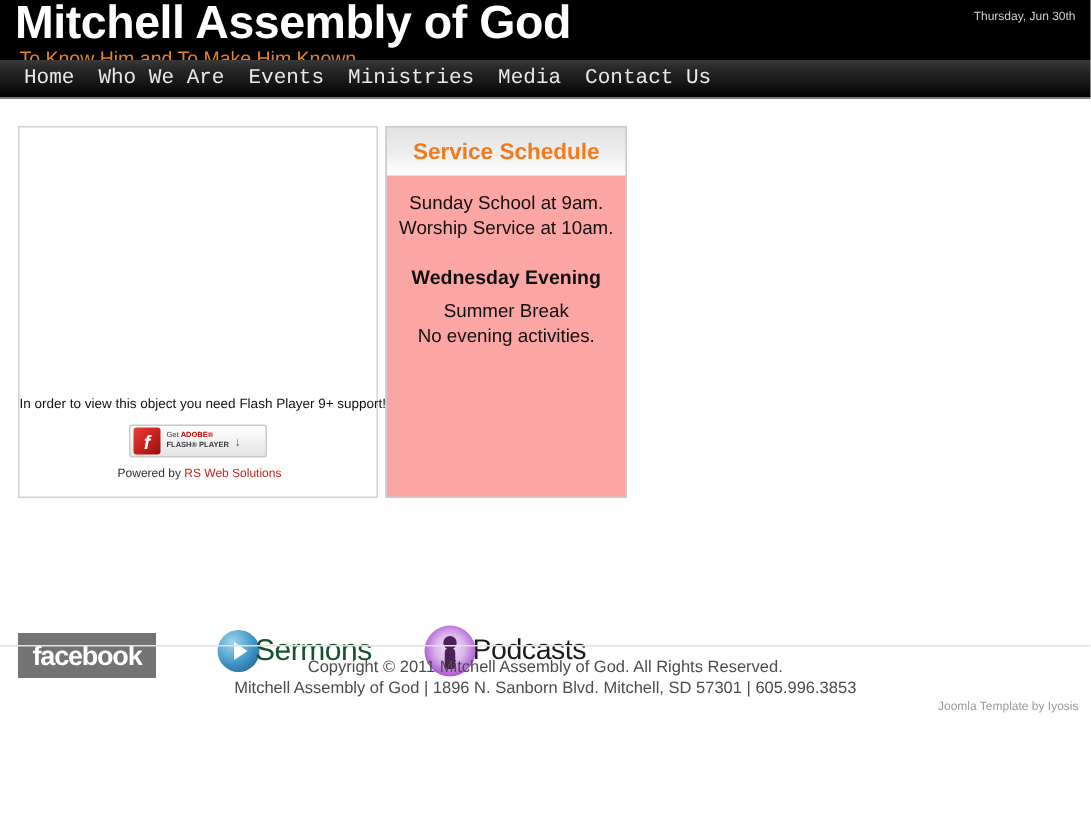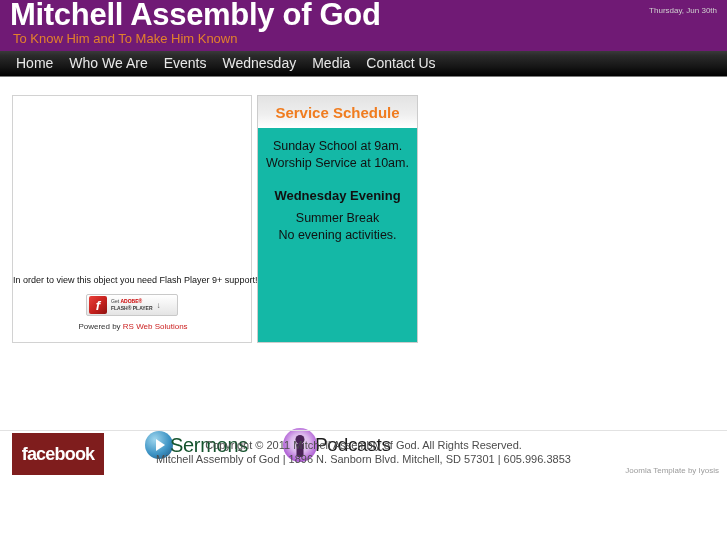--- a/index.html
+++ b/index.html
@@ -12,22 +12,22 @@
     background: #ffffff;
     font-family: "Liberation Sans", sans-serif;
     overflow: hidden;
     position: relative;
   }
 
   
   #site-header {
     position: relative;
     width: 727px;
-    height: 51px;
-    background: #701a75;
+    height: 40px;
+    background: #000000;
     overflow: hidden;
   }
   #site-title {
     position: absolute;
     left: 10px;
     top: -2px;
     color: #ffffff;
     font-size: 31px;
     font-weight: bold;
     letter-spacing: -0.3px;
@@ -57,20 +57,21 @@
   #main-nav {
     position: relative;
     width: 727px;
     height: 26px;
     background: linear-gradient(to bottom, #3a3a3a 0%, #2b2b2b 18%, #161616 62%, #000000 100%);
     border-bottom: 1px solid #7a7a7a;
     box-sizing: border-box;
     display: flex;
     align-items: flex-start;
     padding-left: 8px;
+    font-family: Liberation Mono, monospace;
   }
   .nav-item {
     color: #e8e8e8;
     font-size: 14px;
     padding: 0 8px;
     line-height: 25px;
     white-space: nowrap;
     cursor: pointer;
   }
 
@@ -158,21 +159,21 @@
   #powered-by .rs-link { color: #cc2222; cursor: pointer; }
 
   
   #service-schedule {
     position: absolute;
     left: 257px;
     top: 18px;
     width: 161px;
     height: 248px;
     border: 1px solid #cccccc;
-    background: #14b8a6;
+    background: #fca5a5;
     box-sizing: border-box;
   }
   #schedule-header {
     height: 32px;
     background: linear-gradient(to bottom, #e3e3e3 0%, #eeeeee 55%, #ffffff 100%);
     display: flex;
     align-items: center;
     justify-content: center;
   }
   #schedule-title {
@@ -204,22 +205,22 @@
     left: 12px;
     top: 275px;
     width: 700px;
     height: 45px;
   }
   #facebook-badge {
     position: absolute;
     left: 0;
     top: 81px;
     width: 92px;
-    height: 42px;
-    background: #7f1d1d;
+    height: 30px;
+    background: #737373;
     display: flex;
     align-items: center;
     justify-content: center;
     cursor: pointer;
   }
   #facebook-wordmark {
     color: #ffffff;
     font-size: 18px;
     font-weight: bold;
     letter-spacing: -0.8px;
@@ -336,21 +337,21 @@
 <div id="site-header">
   <div id="site-title">Mitchell Assembly of God</div>
   <div id="site-tagline">To Know Him and To Make Him Known</div>
   <div id="header-date">Thursday, Jun 30th</div>
 </div>
 
 <div id="main-nav">
   <div class="nav-item">Home</div>
   <div class="nav-item">Who We Are</div>
   <div class="nav-item">Events</div>
-  <div class="nav-item">Wednesday</div>
+  <div class="nav-item">Ministries</div>
   <div class="nav-item">Media</div>
   <div class="nav-item">Contact Us</div>
 </div>
 
 <div id="main-area">
 
   <div id="media-box">
     <div id="flash-message">In order to view this object you need Flash Player 9+ support!</div>
 
     <div id="adobe-flash-button">

